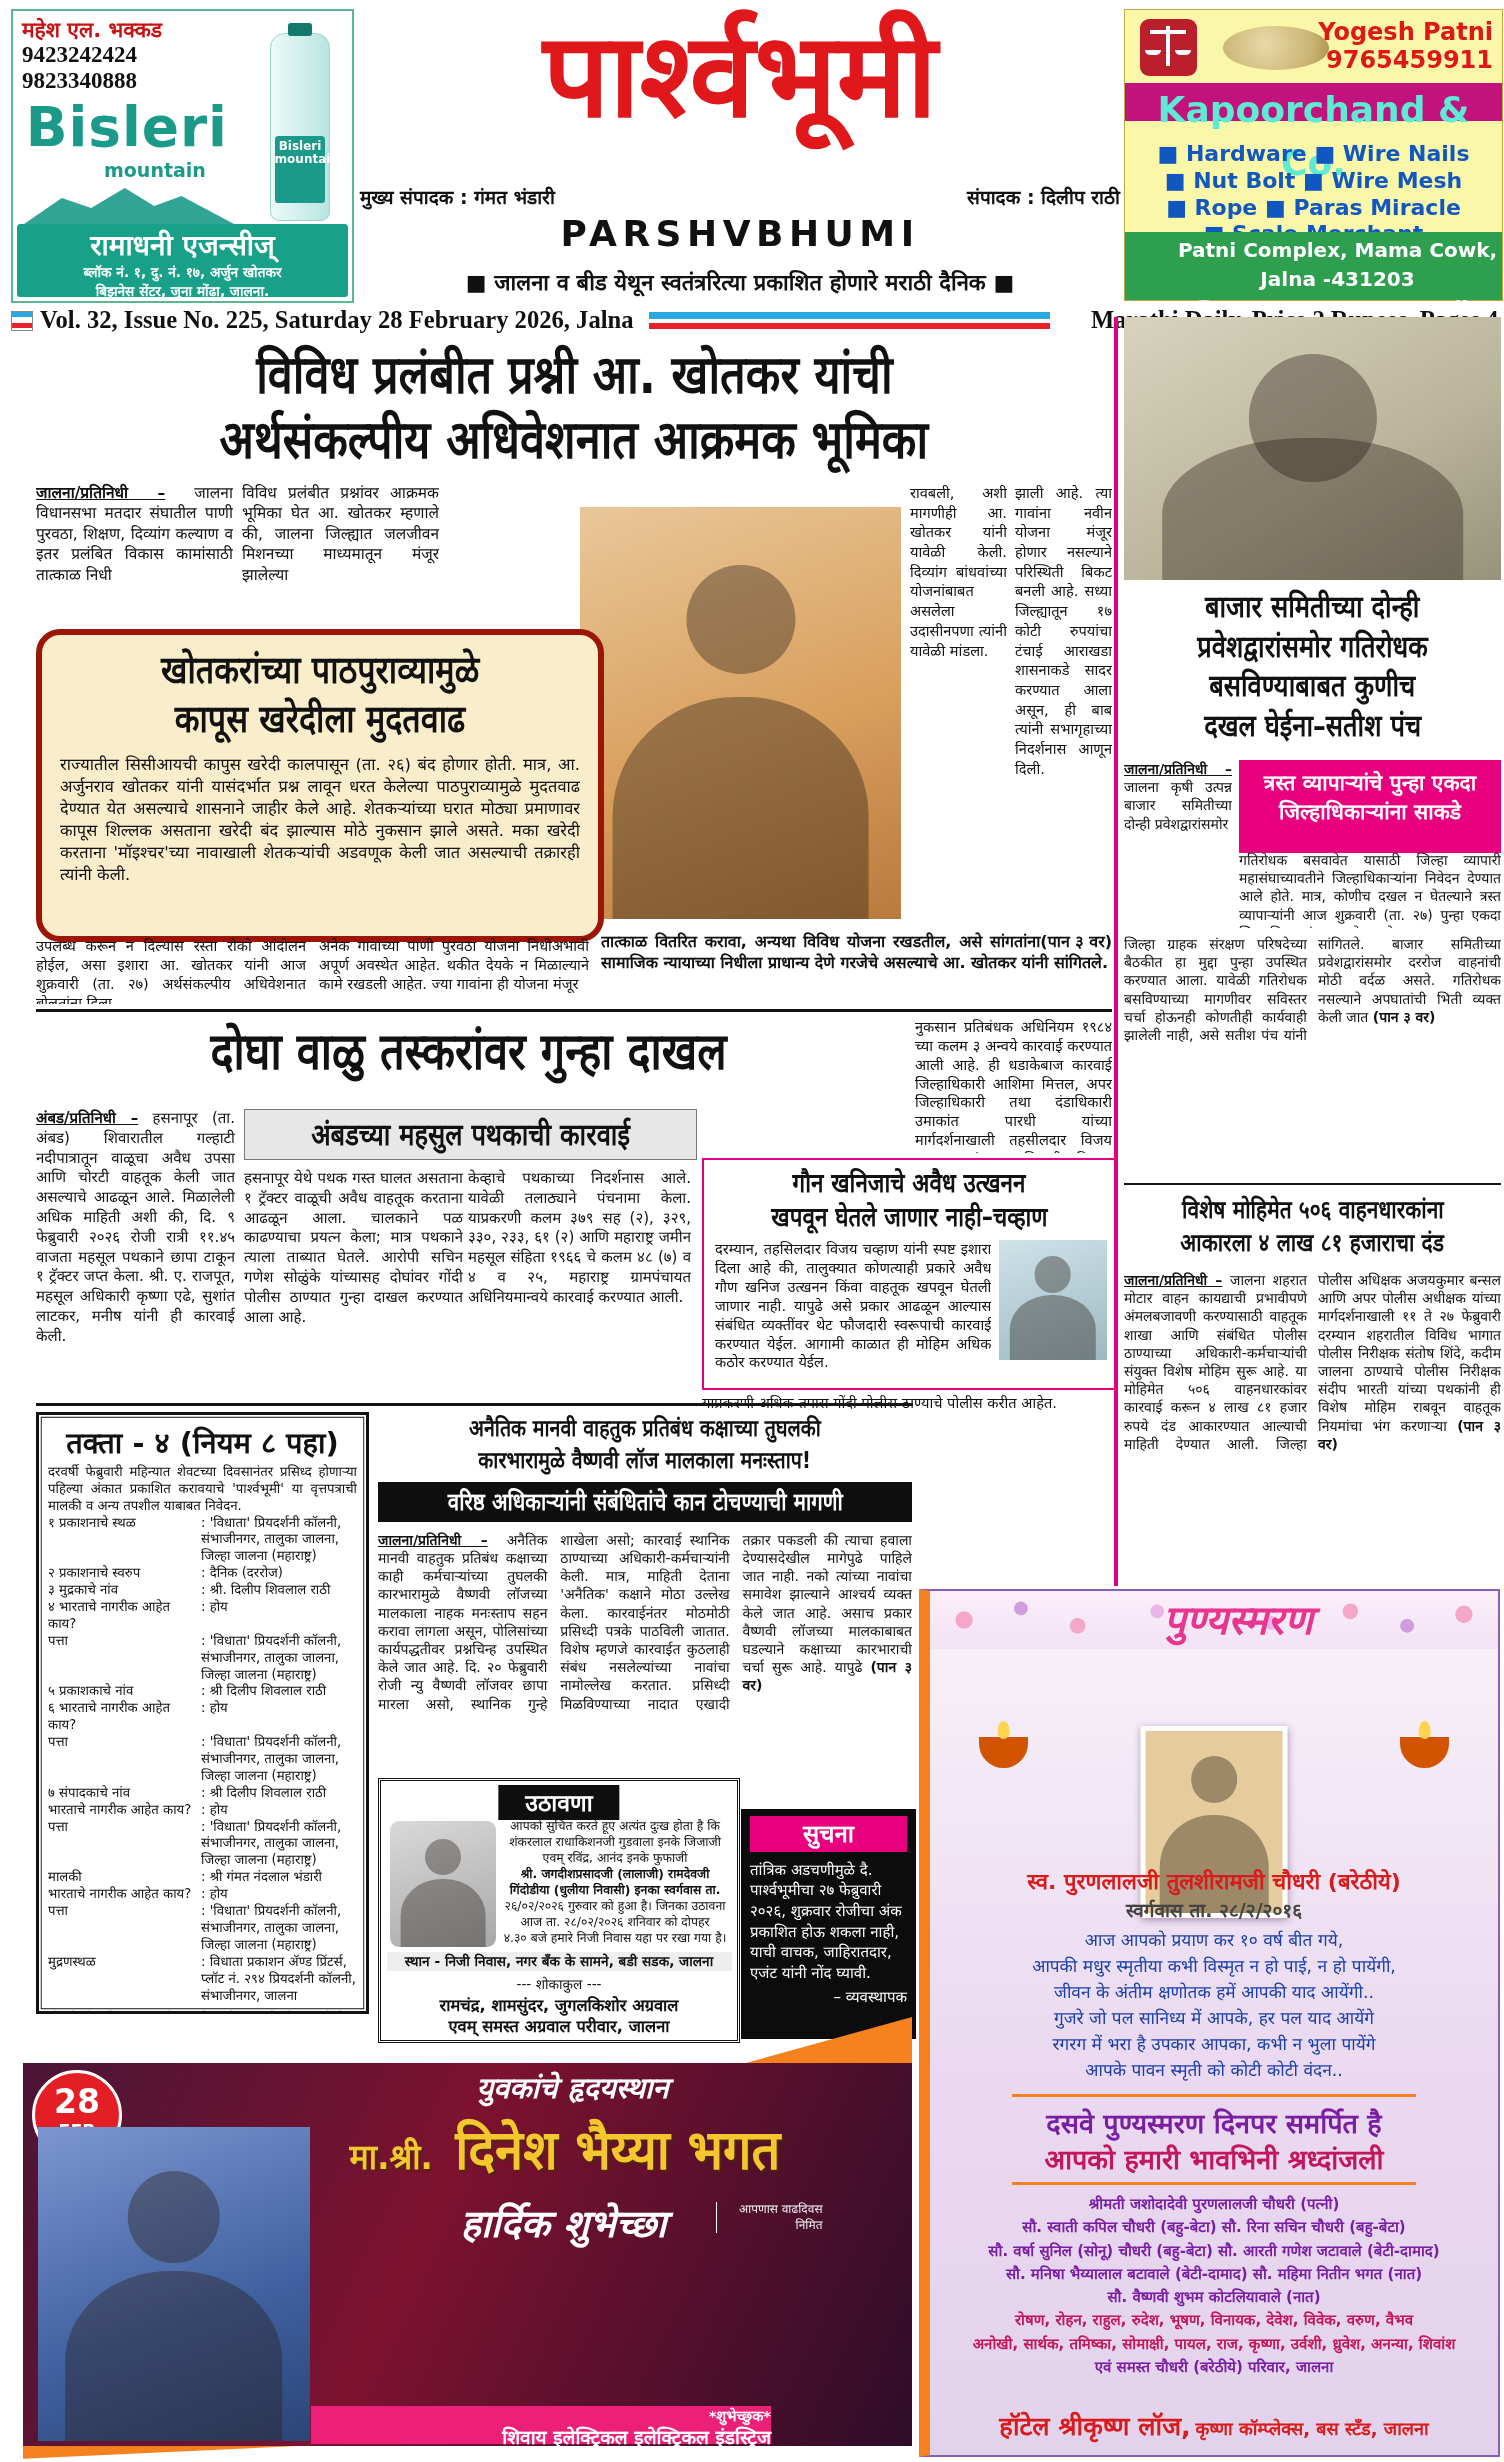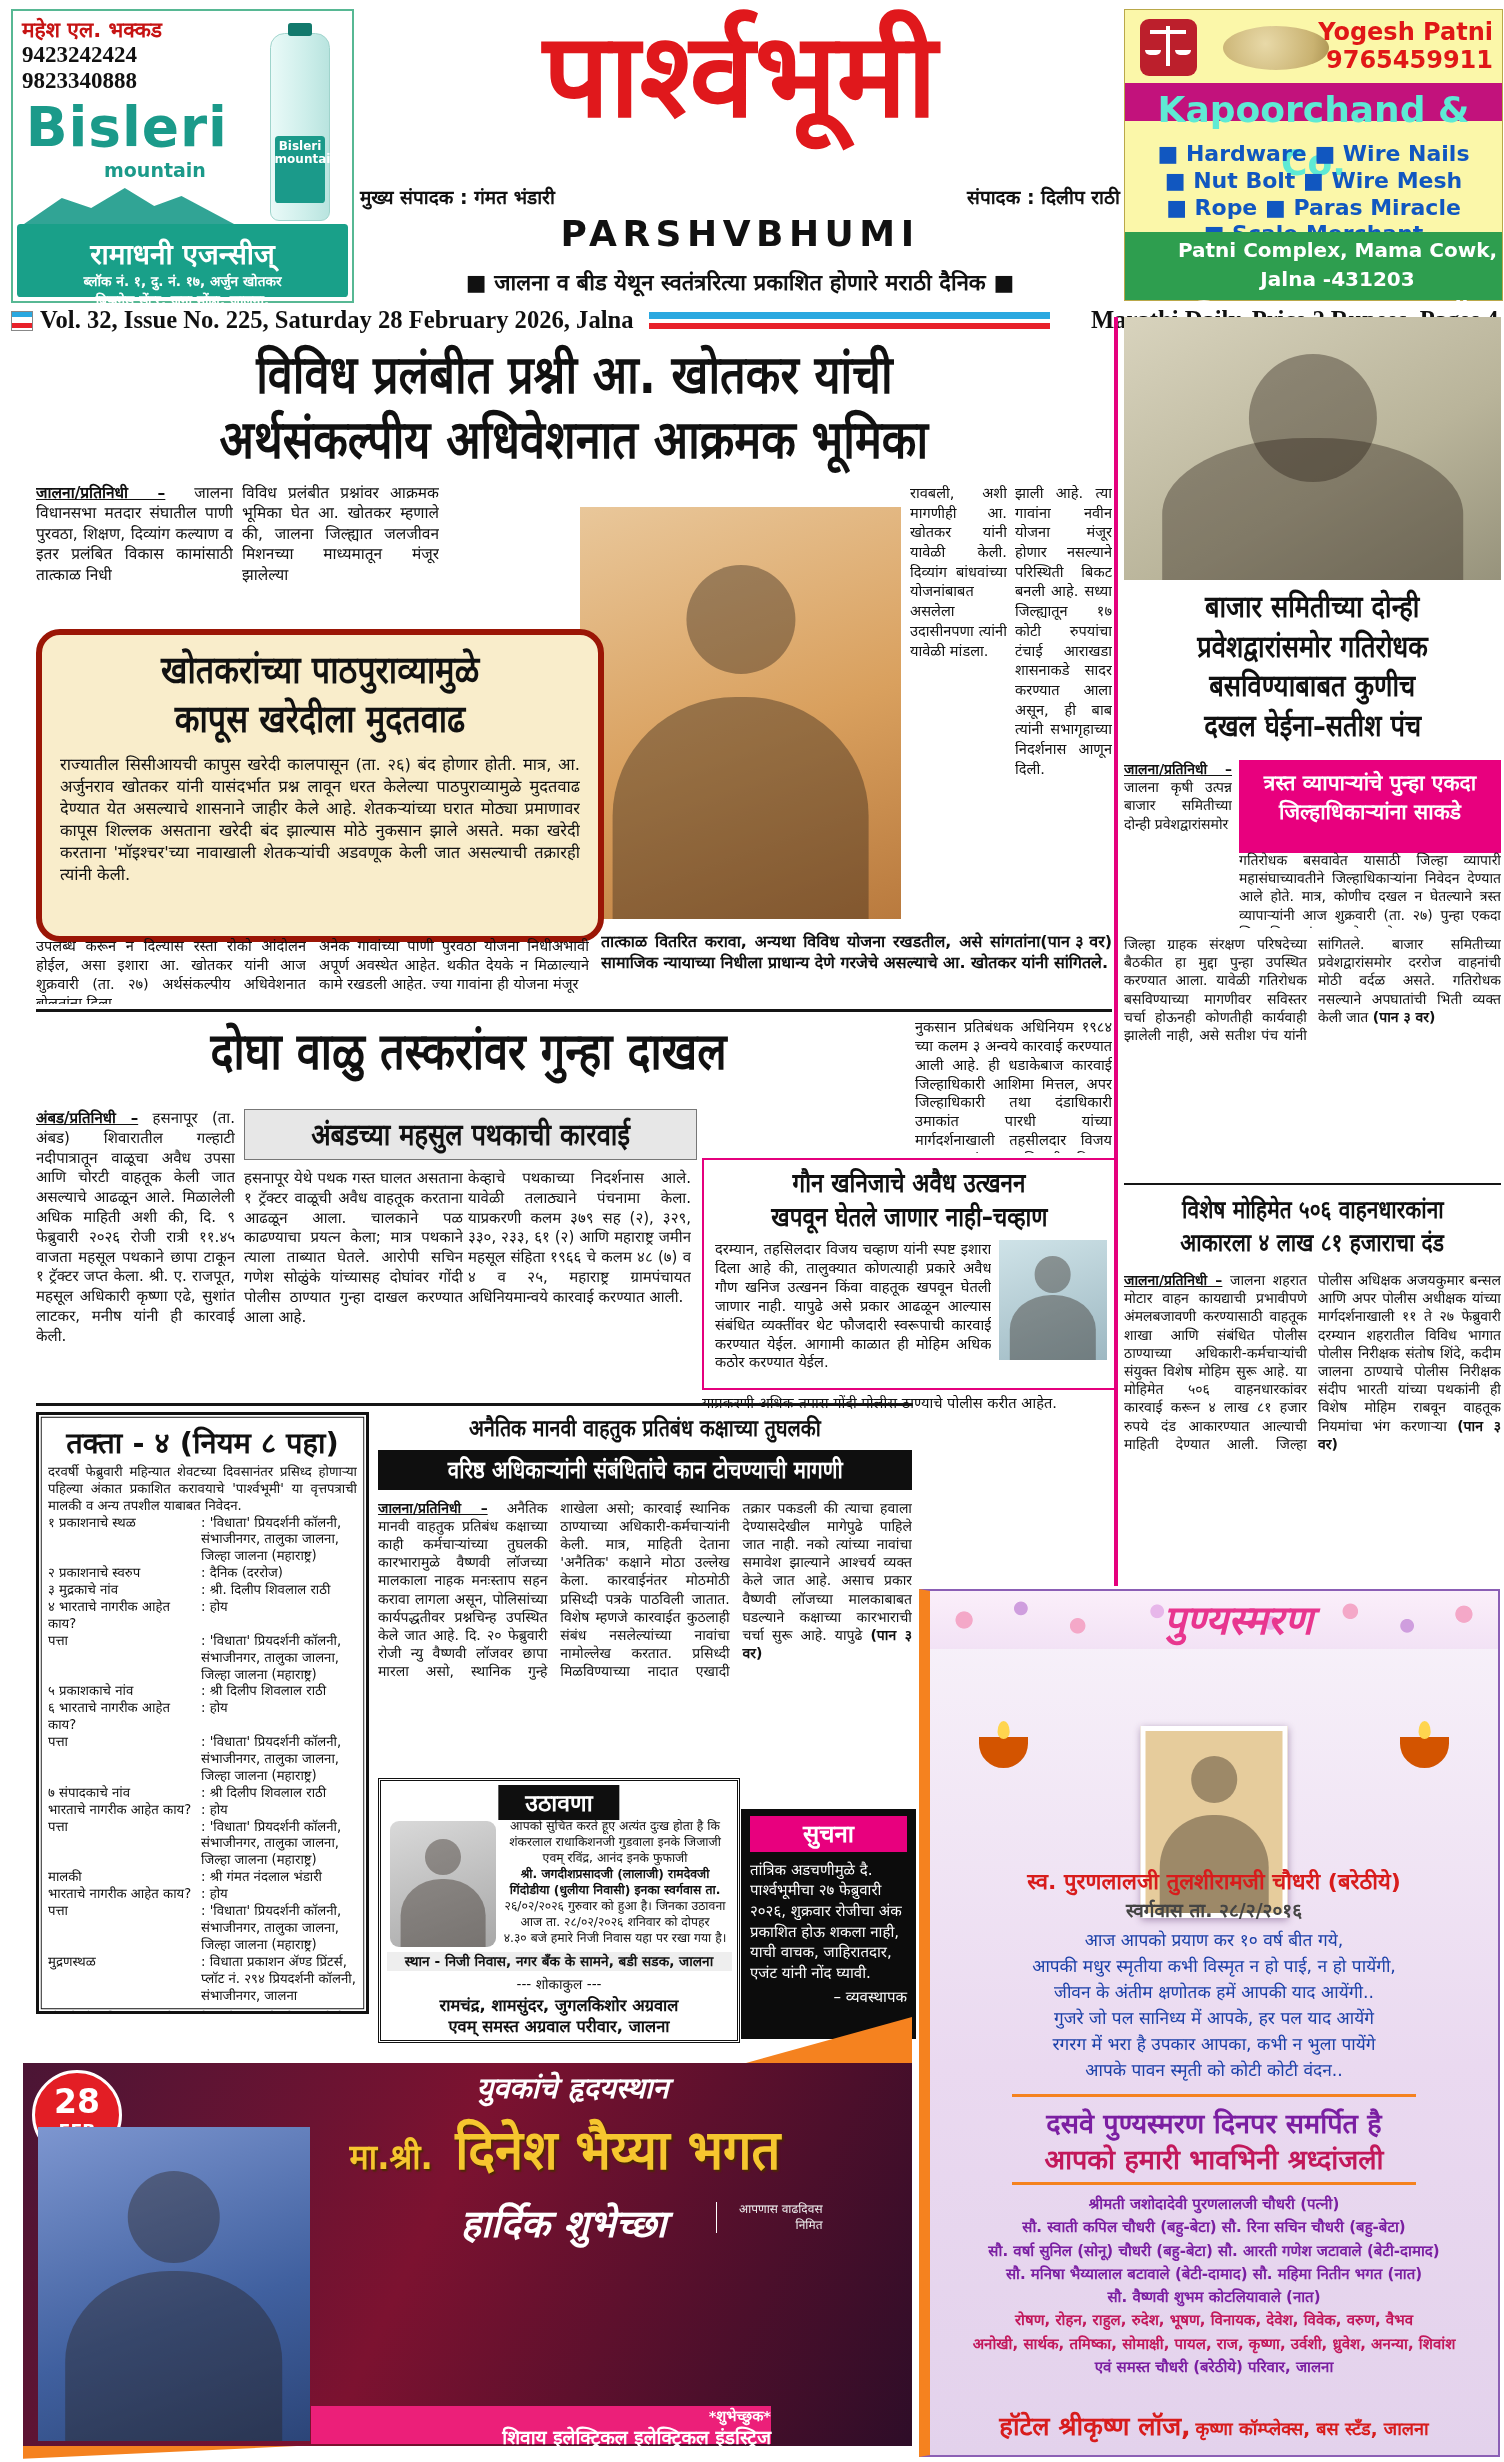--- a/index.html
+++ b/index.html
@@ -87,21 +87,21 @@
     <div class="abs" style="left:9px;top:31px;font-size:23px;font-weight:bold;font-family:'Liberation Serif',serif;">9423242424</div>
     <div class="abs" style="left:9px;top:57px;font-size:23px;font-weight:bold;font-family:'Liberation Serif',serif;">9823340888</div>
     <div class="abs" style="left:12.8px;top:84px;font-size:55px;font-weight:bold;color:#1b9a8a;letter-spacing:0.9px;">Bisleri</div>
     <div class="abs" style="left:91px;top:148px;font-size:19px;font-weight:bold;color:#1b9a8a;">mountain</div>
     <div class="abs bis-mtn" style="left:11px;top:173px;width:210px;height:40px;"></div>
     <div class="abs bottle" style="left:257px;top:22px;width:58px;height:186px;">
       <span class="bottle-cap"></span>
       <span class="bottle-label">Bisleri mountain</span>
     </div>
     <div class="abs ctr" style="left:3.6px;right:3.6px;bottom:3.6px;height:73px;background:#19a089;color:#fff;border-radius:3.6px;">
-      <div style="font-size:28px;font-weight:bold;line-height:1.1;padding-top:16px;">रामाधनी एजन्सीज्</div>
+      <div style="font-size:28px;font-weight:bold;line-height:1.1;padding-top:7px;">रामाधनी एजन्सीज्</div>
       <div style="font-size:13.7px;font-weight:bold;">ब्लॉक नं. १, दु. नं. १७, अर्जुन खोतकर</div>
       <div style="font-size:13.7px;font-weight:bold;">बिझनेस सेंटर, जुना मोंढा, जालना.</div>
     </div>
   </div>
 
   <div class="abs" style="left:360px;top:9px;width:760px;height:292px;">
     <div class="ctr" style="font-size:117px;line-height:1.15;font-weight:bold;color:#e0181c;">पार्श्वभूमी</div>
     <div class="abs" style="left:0;top:175px;font-size:19px;font-weight:bold;">मुख्य संपादक : गंमत भंडारी</div>
     <div class="abs" style="right:0;top:175px;font-size:19px;font-weight:bold;">संपादक : दिलीप राठी</div>
     <div class="ctr abs" style="left:0;right:0;top:204px;font-size:36px;font-weight:bold;letter-spacing:5.5px;">PARSHVBHUMI</div>
@@ -302,20 +302,21 @@
         <span class="l">मुद्रणस्थळ</span>
         <span class="v">: विधाता प्रकाशन ॲण्ड प्रिंटर्स, प्लॉट नं. २९४ प्रियदर्शनी कॉलनी, संभाजीनगर, जालना</span>
       </div>
     <div class="just" style="font-size:13.7px;line-height:1.3;margin-top:5.5px;">मी, दिलीप शिवलाल राठी याद्वारे जाहिर करतो की, वर दिलेला तपशील माझ्या माहितीप्रमाणे आणि विश्वासाप्रमाणे खरा आहे.</div>
 
   </div>
 
   <div class="abs" style="left:378px;top:1412px;width:534px;height:357px;">
     <div class="ctr" style="font-size:23px;font-weight:bold;line-height:1.4;">
       <div><span class="cx">अनैतिक मानवी वाहतुक प्रतिबंध कक्षाच्या तुघलकी</span></div>
+      <div><span class="cx">कारभारामुळे वैष्णवी लॉज मालकाला मनःस्ताप!</span></div>
     </div>
     <div class="blackbar ctr" style="margin-top:5.5px;height:40px;line-height:40px;font-size:24px;font-weight:bold;"><span class="cx">वरिष्ठ अधिकाऱ्यांनी संबंधितांचे कान टोचण्याची मागणी</span></div>
     <div class="just" style="margin-top:9px;height:237px;font-size:14px;line-height:1.3;column-count:3;column-gap:12.8px;">
       <span class="by">जालना/प्रतिनिधी –</span>
       <span>अनैतिक मानवी वाहतुक प्रतिबंध कक्षाच्या काही कर्मचाऱ्यांच्या तुघलकी कारभारामुळे वैष्णवी लॉजच्या मालकाला नाहक मनःस्ताप सहन करावा लागला असून, पोलिसांच्या कार्यपद्धतीवर प्रश्नचिन्ह उपस्थित केले जात आहे.</span>
       <span>दि. २० फेब्रुवारी रोजी न्यु वैष्णवी लॉजवर छापा मारला असो, स्थानिक गुन्हे शाखेला असो; कारवाई स्थानिक ठाण्याच्या अधिकारी-कर्मचाऱ्यांनी केली. मात्र, माहिती देताना 'अनैतिक' कक्षाने मोठा उल्लेख केला.</span>
       <span>कारवाईनंतर मोठमोठी प्रसिध्दी पत्रके पाठविली जातात. विशेष म्हणजे कारवाईत कुठलाही संबंध नसलेल्यांच्या नावांचा नामोल्लेख करतात. प्रसिध्दी मिळविण्याच्या नादात एखादी तक्रार पकडली की त्याचा हवाला देण्यासदेखील मागेपुढे पाहिले जात नाही.</span>
       <span>नको त्यांच्या नावांचा समावेश झाल्याने आश्चर्य व्यक्त केले जात आहे. असाच प्रकार वैष्णवी लॉजच्या मालकाबाबत घडल्याने कक्षाच्या कारभाराची चर्चा सुरू आहे. यापुढे</span>
       <span class="b">(पान ३ वर)</span>
     </div>

